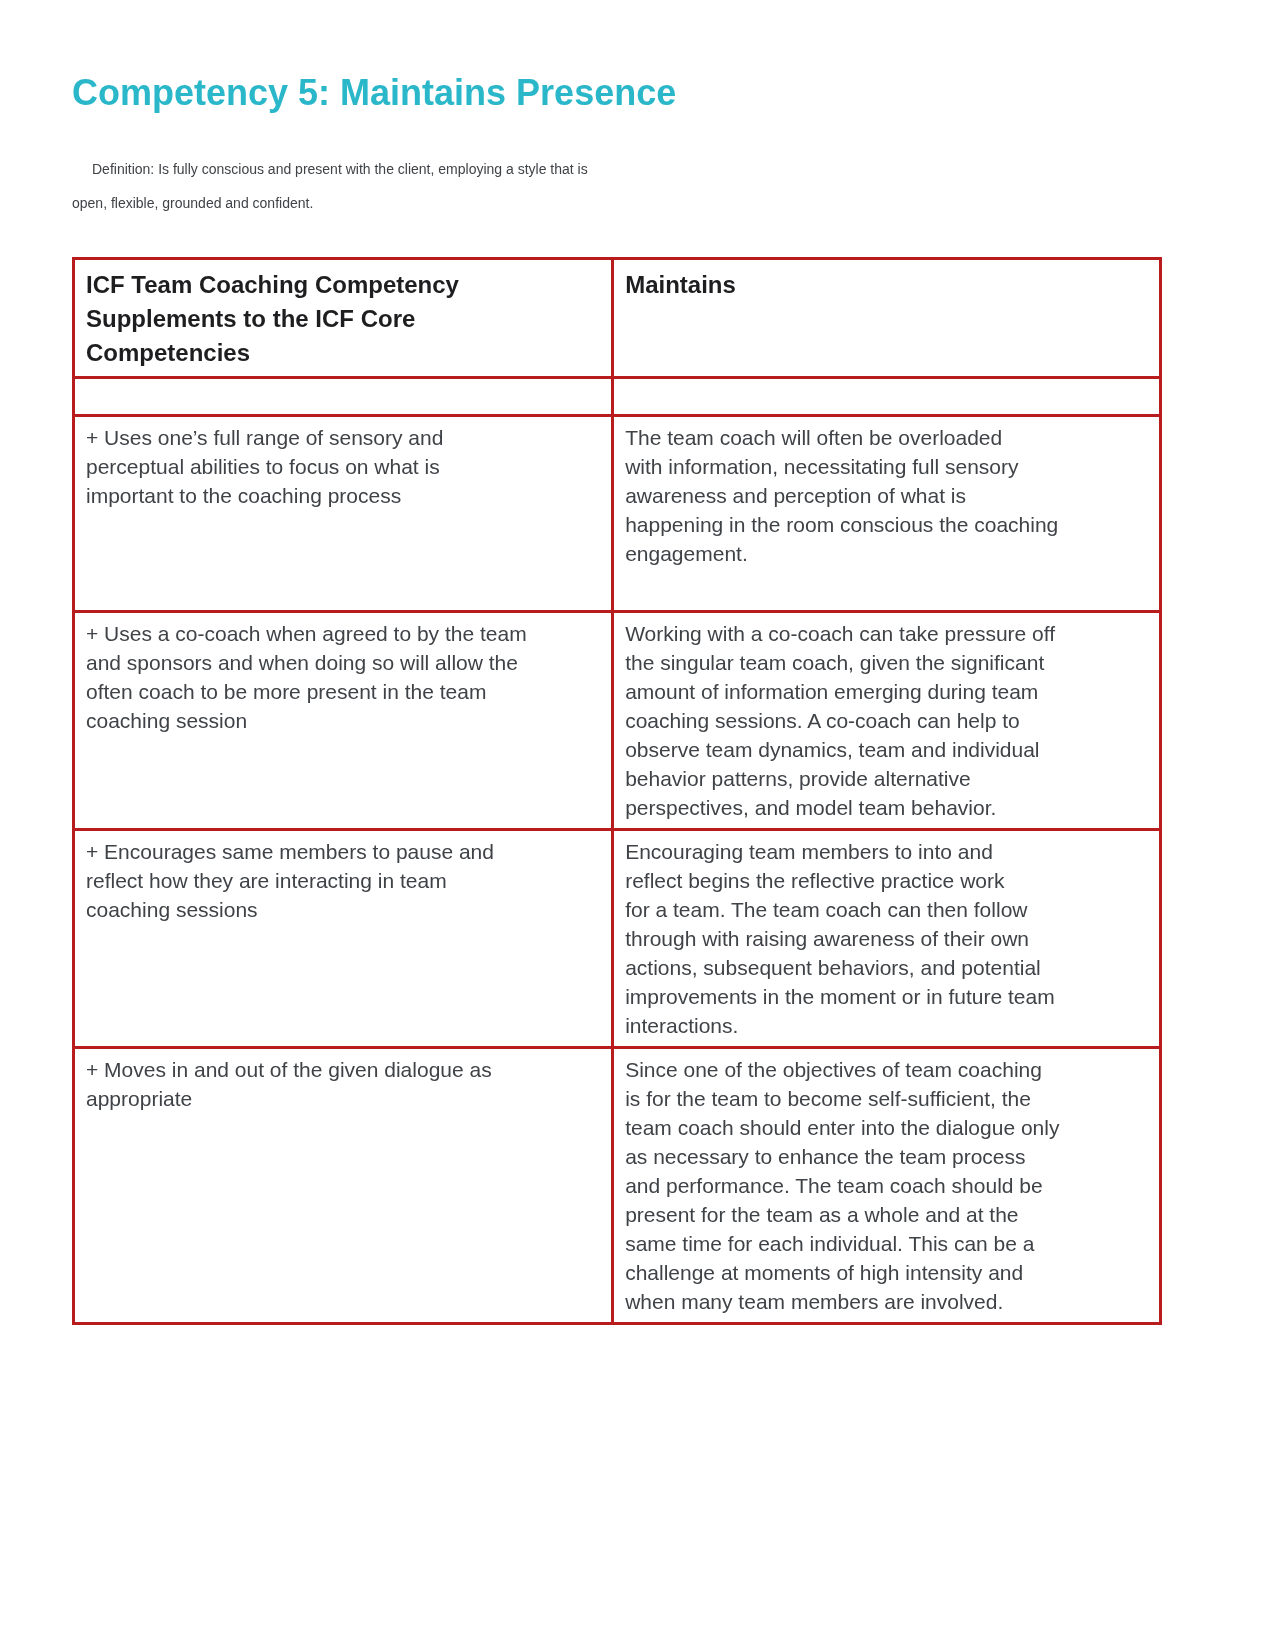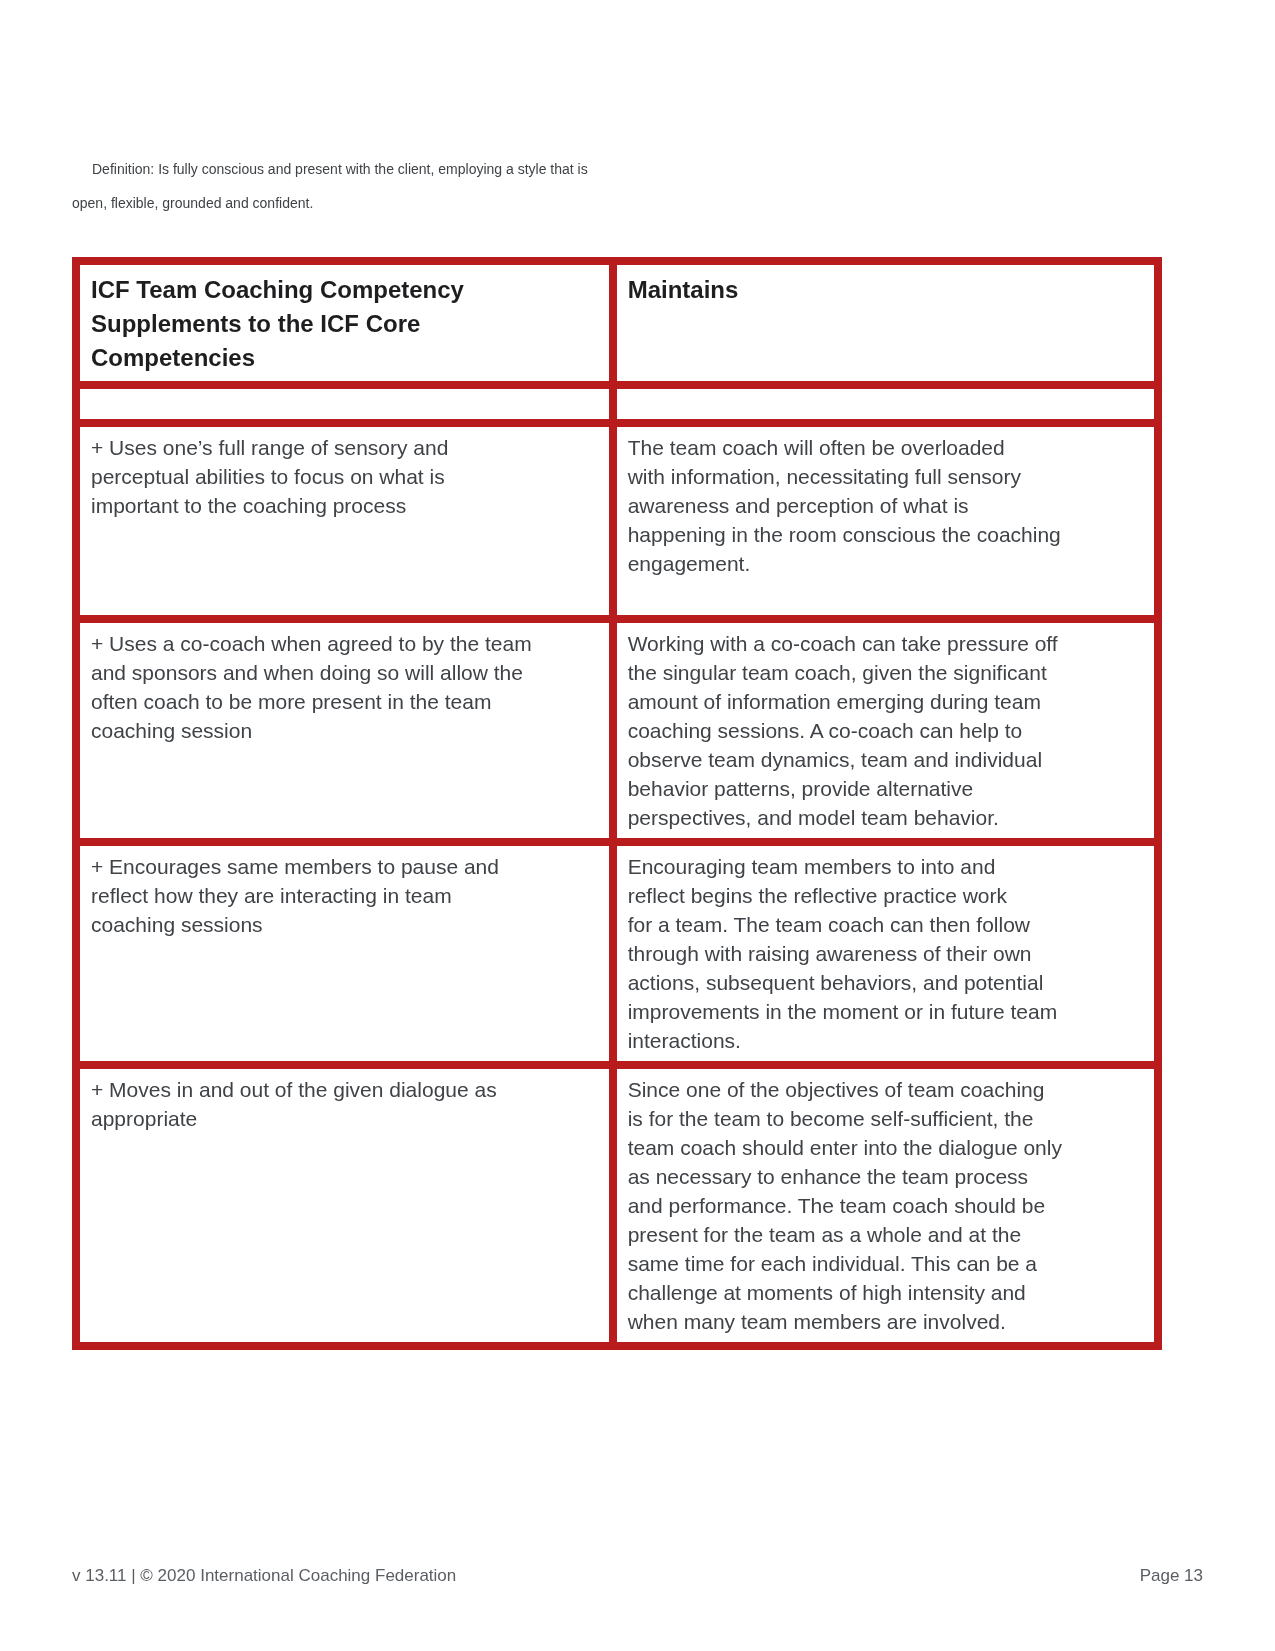--- a/index.html
+++ b/index.html
@@ -42,21 +42,21 @@
     left: 72px;
     top: 257px;
     width: 1090px;
     border-collapse: collapse;
     table-layout: fixed;
   }
   table.comp-table col.c-left  { width: 49.6%; }
   table.comp-table col.c-right { width: 50.4%; }
   table.comp-table th,
   table.comp-table td {
-    border: 8px solid #b91c1c;
+    border: 3px solid #b91c1c;
     vertical-align: top;
     text-align: left;
     padding: 6px 12px 6px 11px;
     white-space: pre-line;
     overflow: hidden;
   }
   table.comp-table th {
     font-size: 24px;
     line-height: 34px;
     font-weight: 700;
@@ -85,20 +85,21 @@
     align-items: baseline;
     font-size: 17px;
     color: #5A5E63;
   }
 </style>
 </head>
 <body>
 
 <div class="page">
 
+  <h1 class="page-title">Competency 5: Maintains Presence</h1>
 
   <p class="definition">Definition: Is fully conscious and present with the client, employing a style that is
 open, flexible, grounded and confident.</p>
 
   <table class="comp-table">
     <colgroup>
       <col class="c-left">
       <col class="c-right">
     </colgroup>
     <thead>
@@ -158,18 +159,14 @@
 as necessary to enhance the team process
 and performance. The team coach should be
 present for the team as a whole and at the
 same time for each individual. This can be a
 challenge at moments of high intensity and
 when many team members are involved.</td>
       </tr>
     </tbody>
   </table>
 
-  <div class="footer">
-    <span>v 13.11 | © 2020 International Coaching Federation</span>
-    <span>Page 13</span>
-  </div>
 
 </div>
 
 </body></html>

